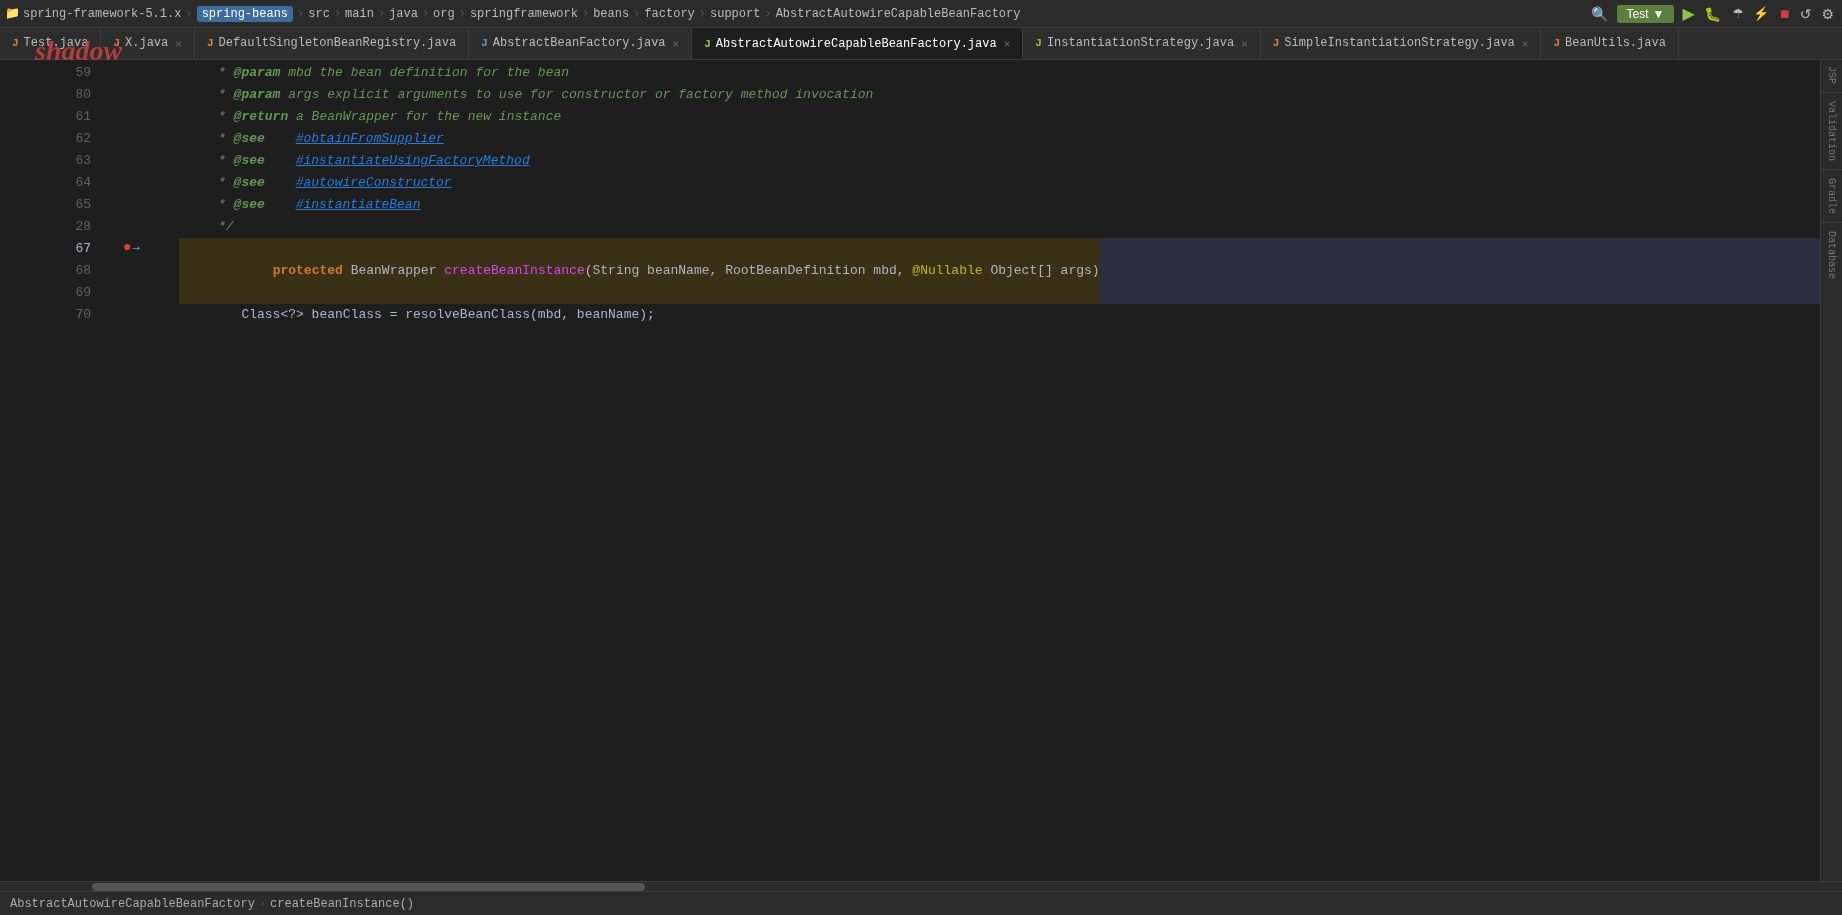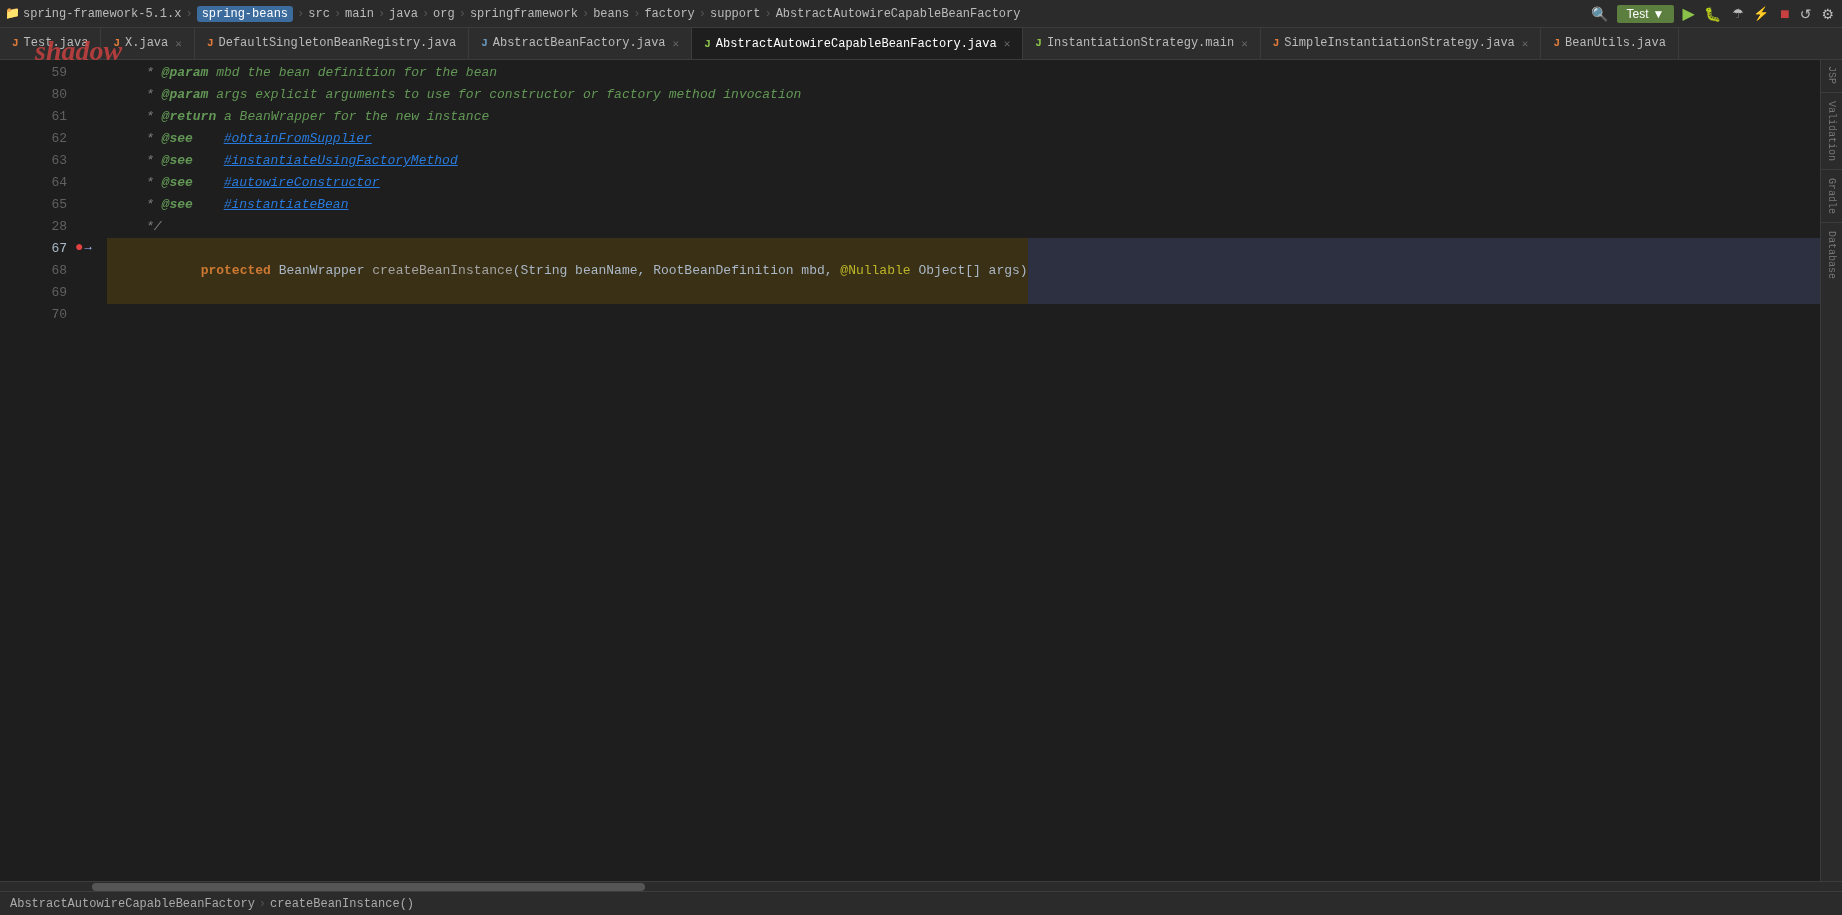--- a/index.html
+++ b/index.html
@@ -153,21 +153,21 @@
       background: #2c3040;
     }
 
     
     .kw-protected { color: #cc7832; font-weight: bold; }
     .kw-at-param { color: #629755; font-style: italic; font-weight: bold; }
     .kw-at-return { color: #629755; font-style: italic; font-weight: bold; }
     .kw-at-see { color: #629755; font-style: italic; font-weight: bold; }
     .comment { color: #808080; font-style: italic; }
     .comment-italic { color: #629755; font-style: italic; }
-    .method-name { color: #a3a3a3; }
+    .method-name { color: #d946ef; }
     .plain { color: #a9b7c6; }
     .nullable { color: #bbb529; }
     .comment-link { color: #287bde; text-decoration: underline; font-style: italic; margin-left: 23px; }
 
     
     .breadcrumb-bar {
       height: 24px;
       background: #2b2b2b;
       display: flex;
       align-items: center;
@@ -201,20 +201,21 @@
       background: #555;
       border-radius: 4px;
       left: 5%;
       width: 30%;
     }
 
     .editor-main-row {
       flex: 1;
       display: flex;
       overflow: hidden;
+      gap: 24px;
     }
 
     
     .right-sidebar {
       width: 22px;
       background: #2b2b2b;
       border-left: 1px solid #3c3c3c;
       display: flex;
       flex-direction: column;
       align-items: center;
@@ -334,21 +335,21 @@
     <span>AbstractBeanFactory.java</span>
     <span class="close-btn">✕</span>
   </div>
   <div class="file-tab active">
     <span class="tab-icon-java-green">J</span>
     <span>AbstractAutowireCapableBeanFactory.java</span>
     <span class="close-btn">✕</span>
   </div>
   <div class="file-tab">
     <span class="tab-icon-java-green">J</span>
-    <span>InstantiationStrategy.main</span>
+    <span>InstantiationStrategy.java</span>
     <span class="close-btn">✕</span>
   </div>
   <div class="file-tab">
     <span class="tab-icon-java">J</span>
     <span>SimpleInstantiationStrategy.java</span>
     <span class="close-btn">✕</span>
   </div>
   <div class="file-tab">
     <span class="tab-icon-java">J</span>
     <span>BeanUtils.java</span>
@@ -435,20 +436,23 @@
           <span class="comment">     */</span>
         </div>
 
         <div class="code-line highlighted-line">
           <span style="background:#3a3015; display:inline;">
             <span class="kw-protected">protected</span><span class="plain"> BeanWrapper </span><span class="method-name">createBeanInstance</span><span class="plain">(String beanName, RootBeanDefinition mbd, </span><span class="nullable">@Nullable</span><span class="plain"> Object[] args)</span>
           </span>
         </div>
 
 
+        <div class="code-line">
+          <span class="plain">        Class&lt;?&gt; beanClass = resolveBeanClass(mbd, beanName);</span>
+        </div>
 
         <div class="code-line">&nbsp;</div>
 
       </div>
 
     </div>
 
     <div class="right-sidebar">
       <div class="right-sb-btn">JSP</div>
       <div style="height:1px; background:#3c3c3c; width:100%; margin:2px 0;"></div>

